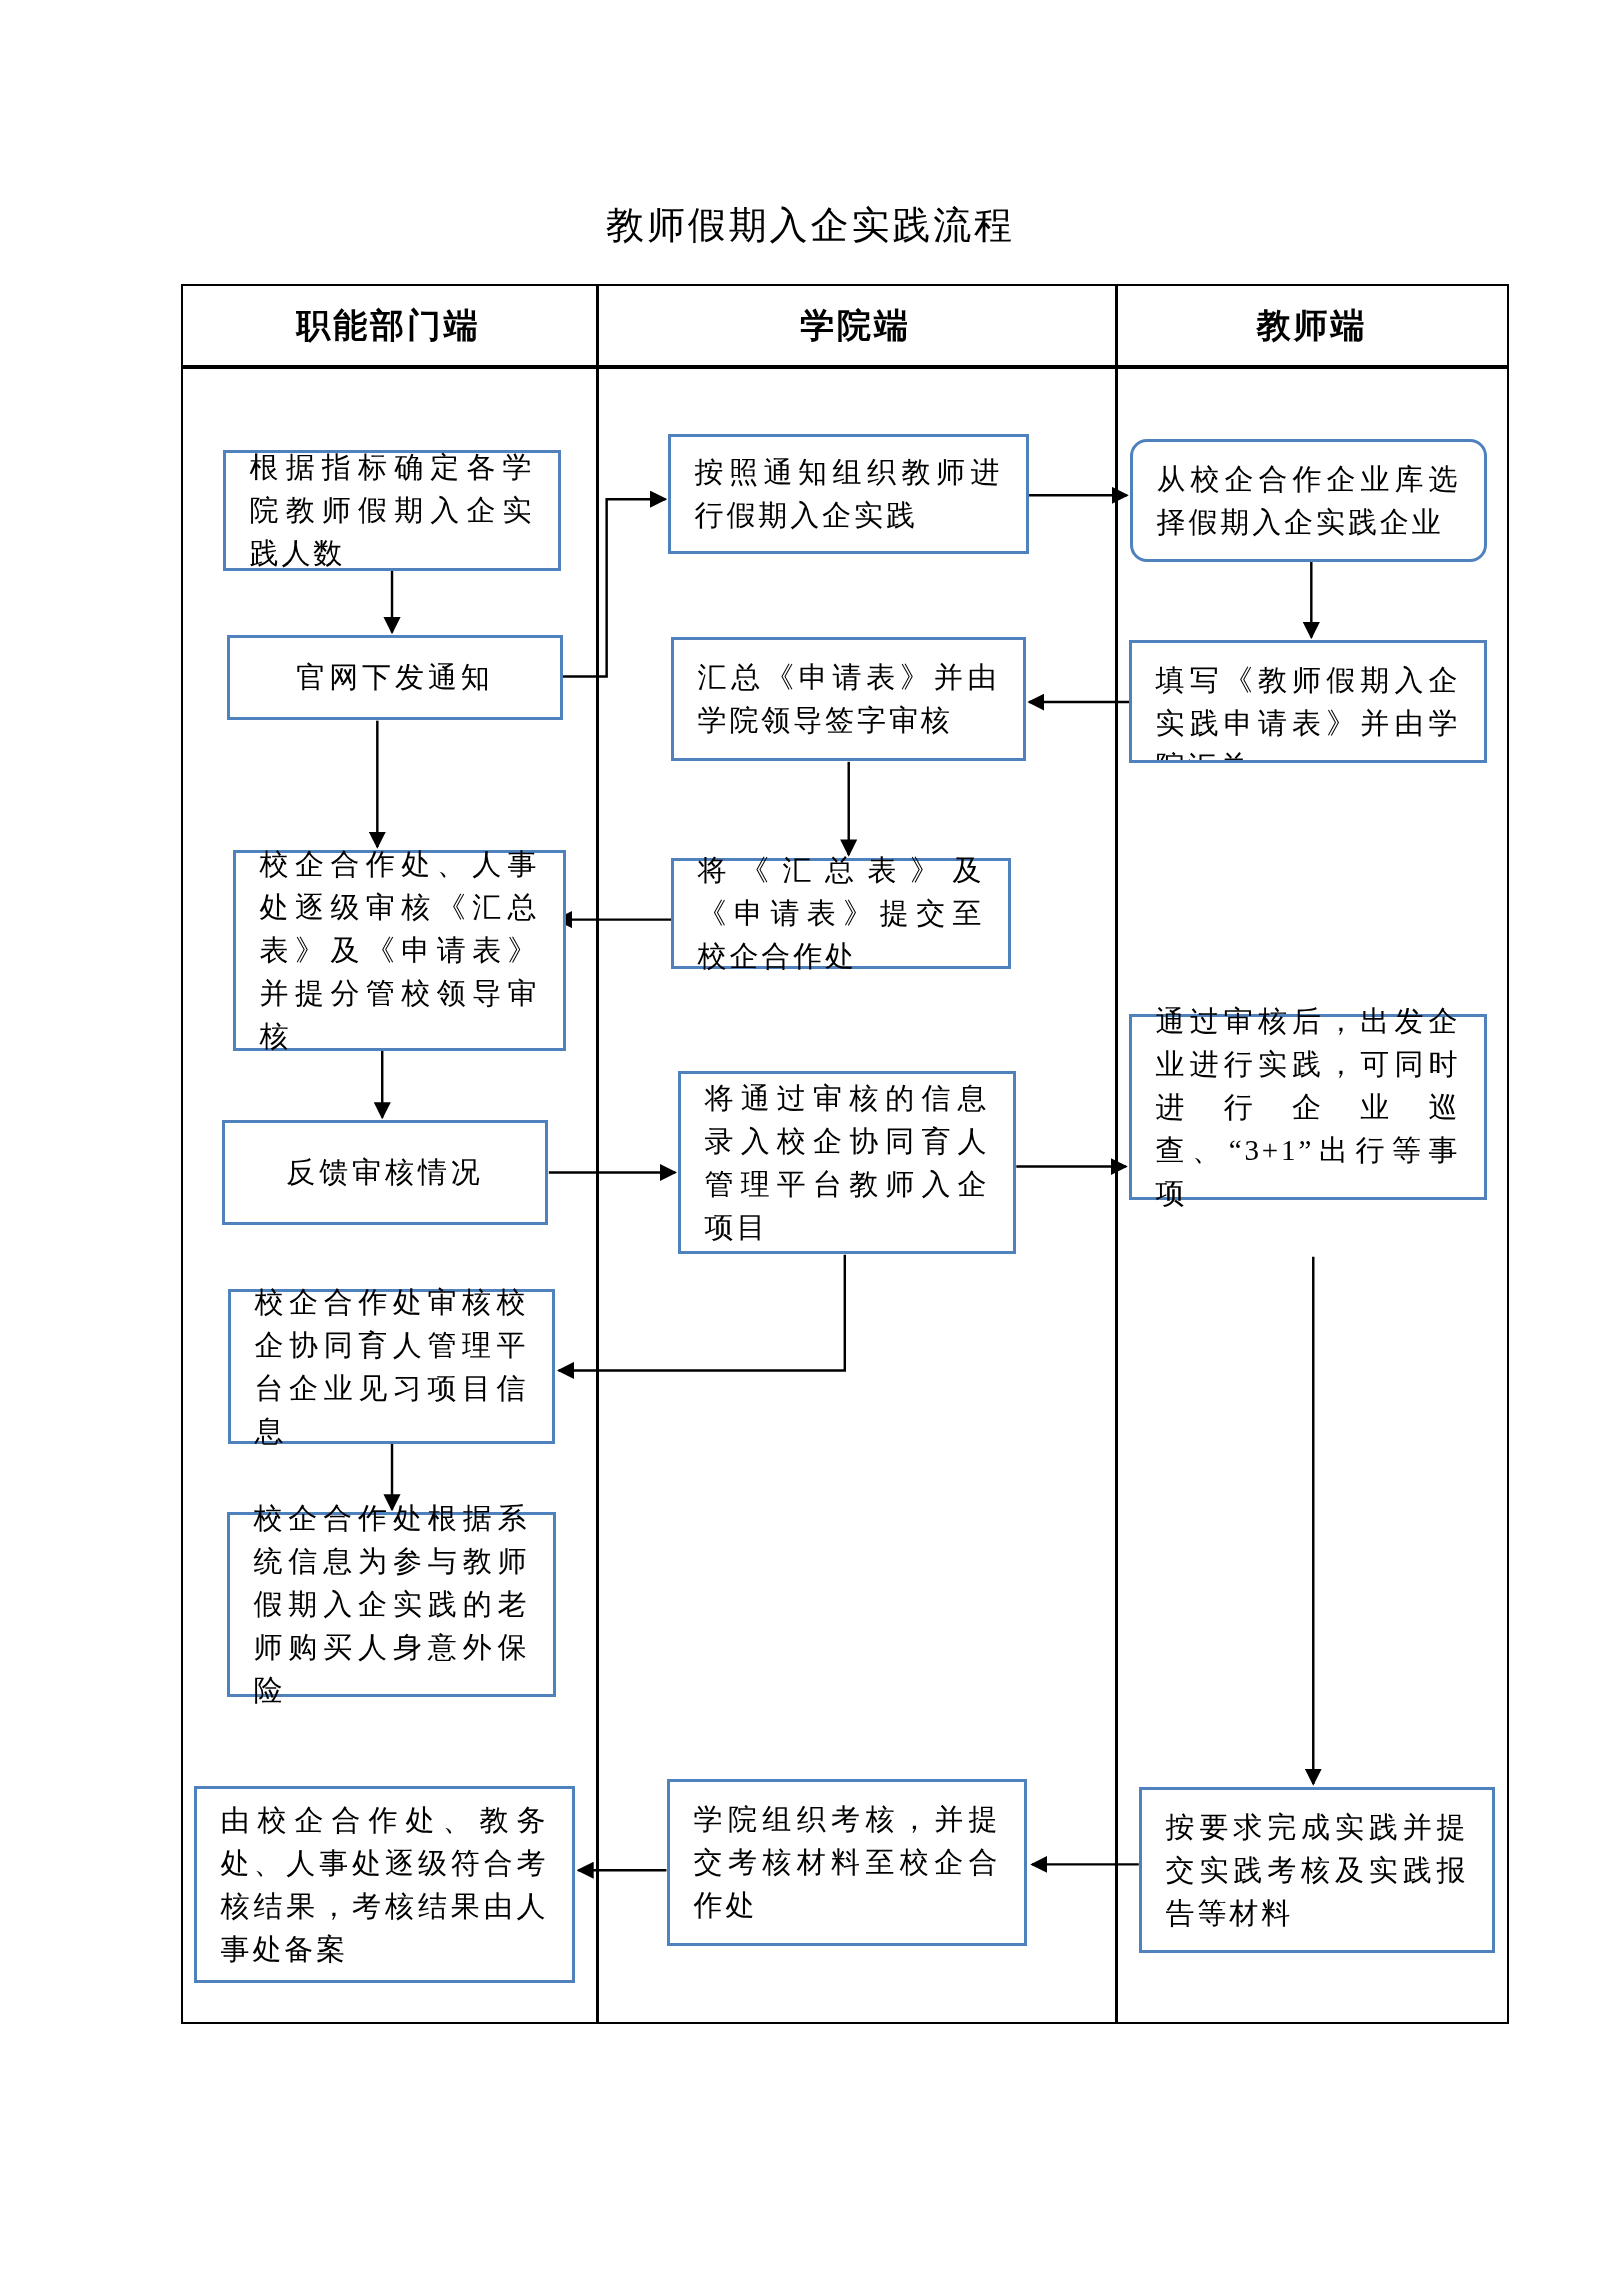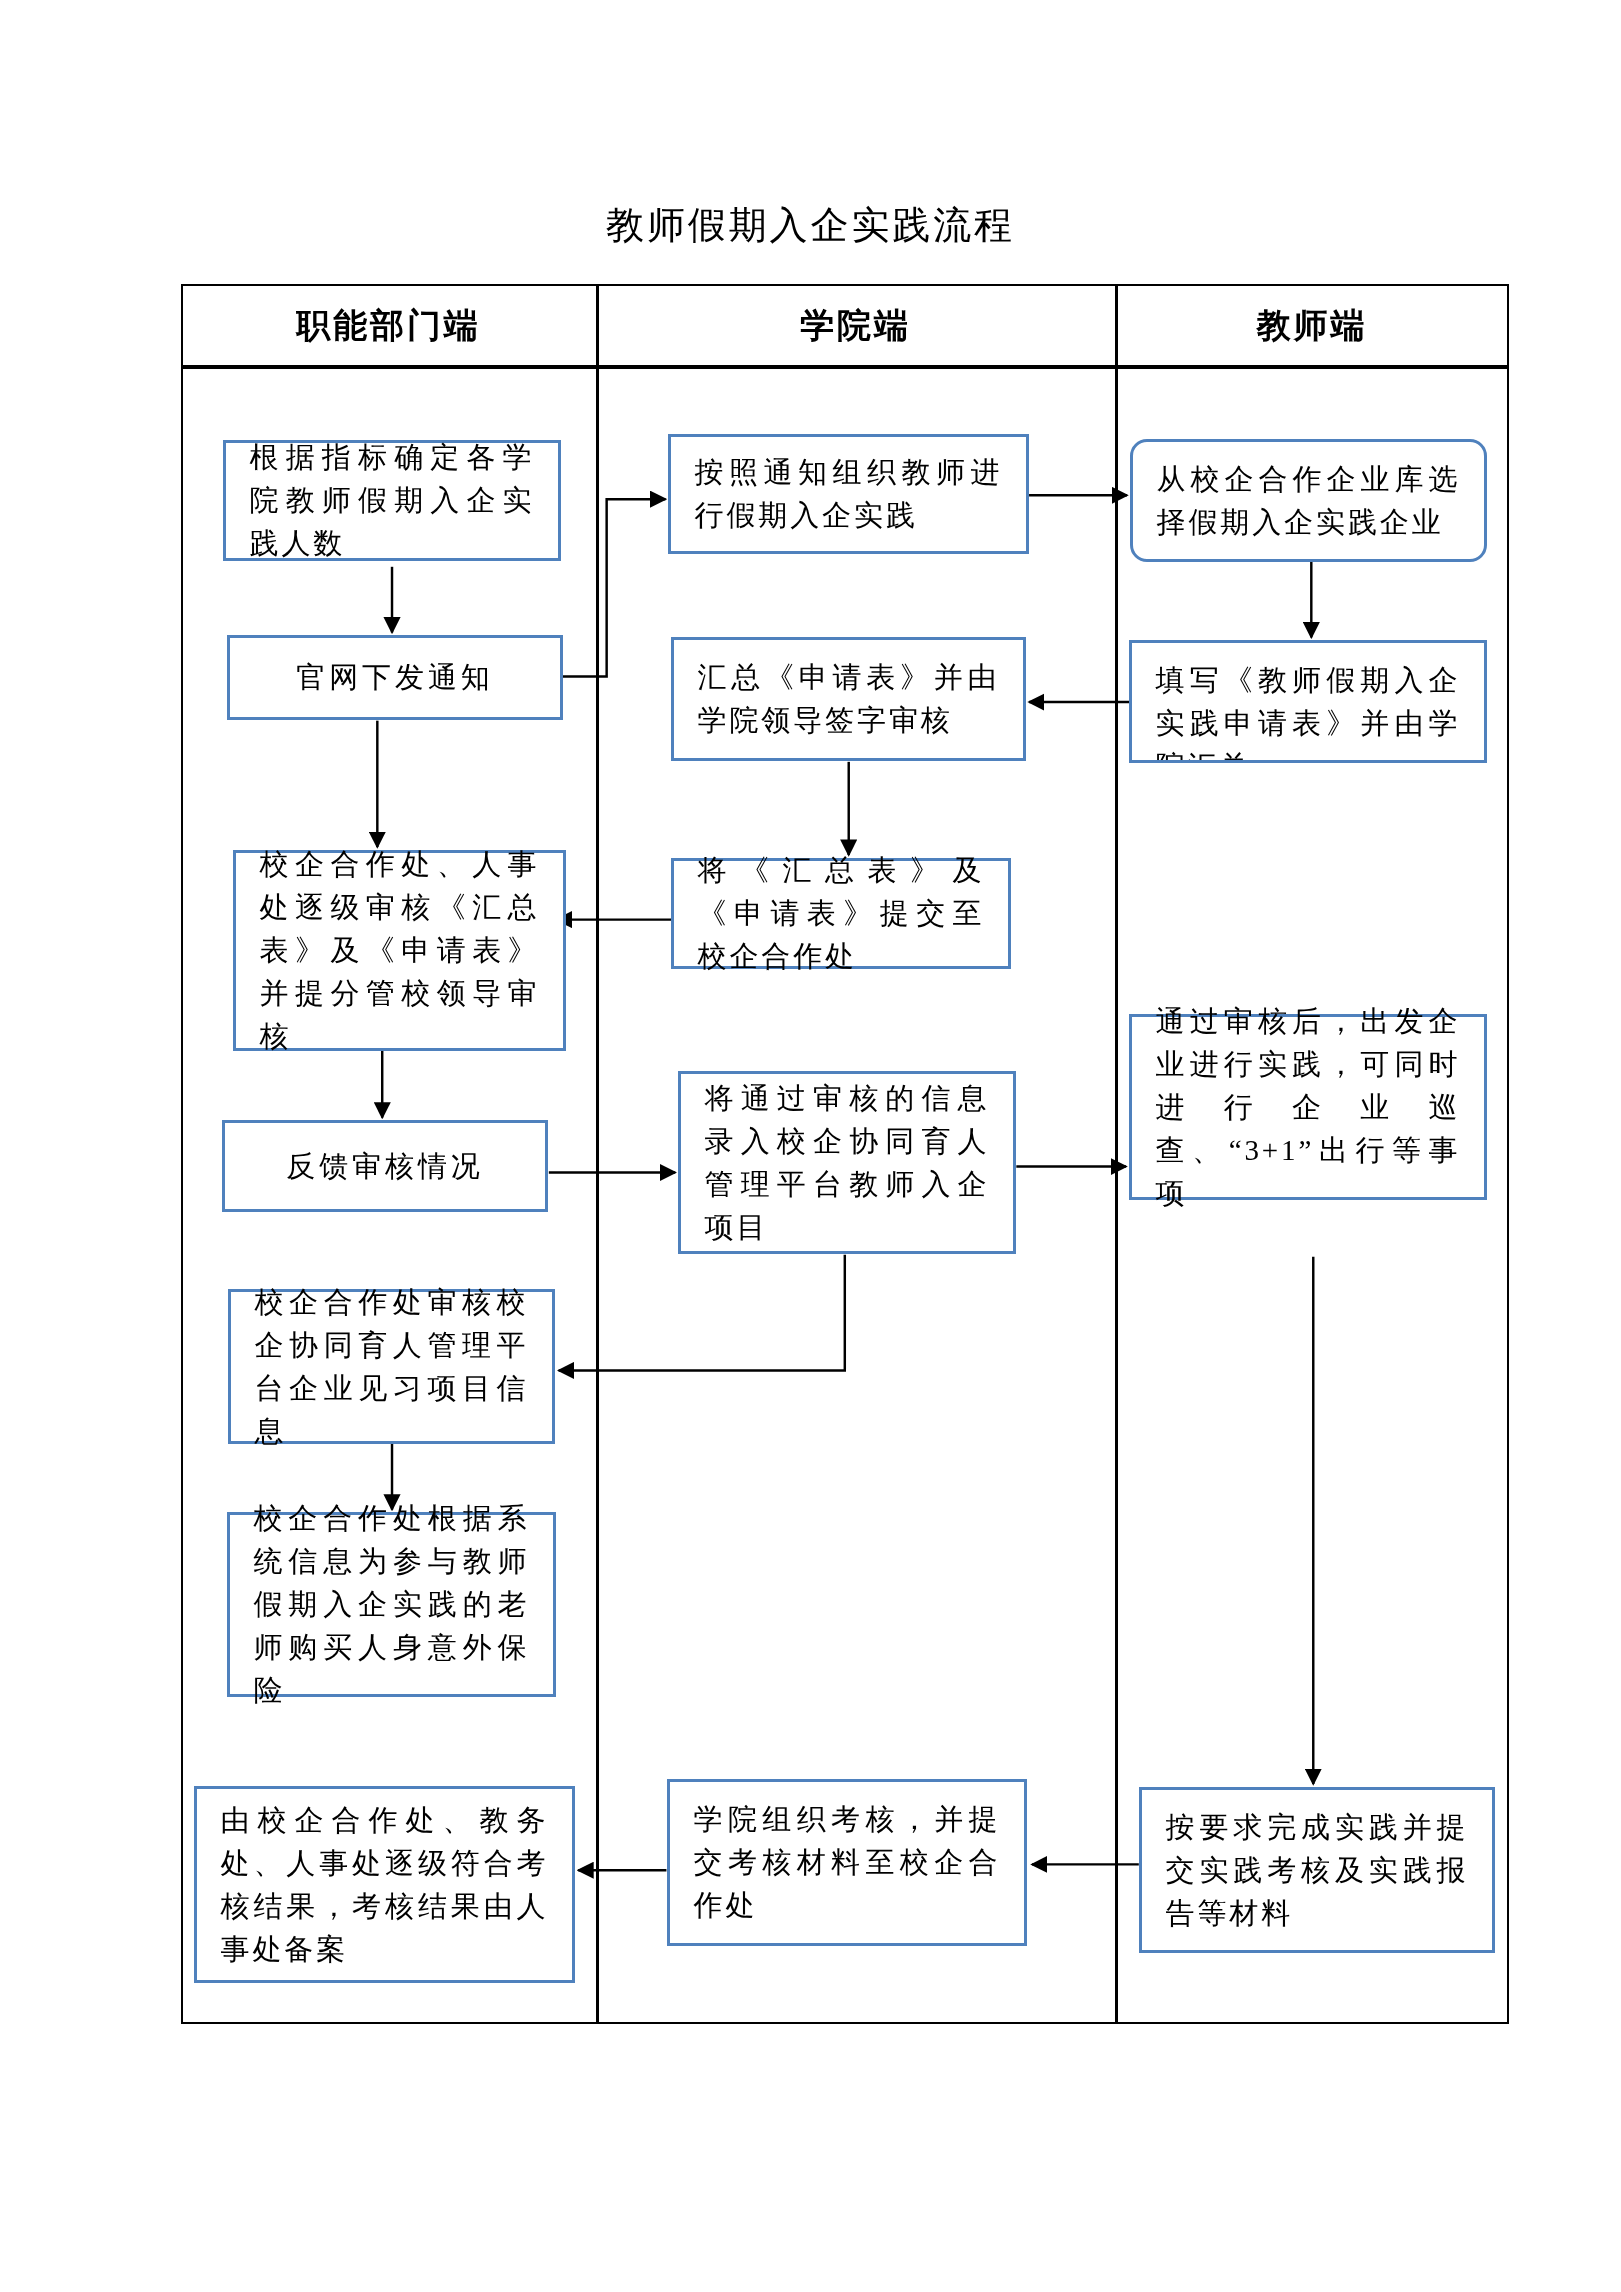--- a/index.html
+++ b/index.html
@@ -103,24 +103,24 @@
     <polyline points="390,1072 390,1140" marker-end="url(#arrow)"></polyline>
     <polyline points="560,1196 689,1196" marker-end="url(#arrow)"></polyline>
     <polyline points="1037,1190 1149,1190" marker-end="url(#arrow)"></polyline>
     <polyline points="862,1280 862,1398 570,1398" marker-end="url(#arrow)"></polyline>
     <polyline points="400,1473 400,1540" marker-end="url(#arrow)"></polyline>
     <polyline points="1340,1282 1340,1820" marker-end="url(#arrow)"></polyline>
     <polyline points="1162,1902 1053,1902" marker-end="url(#arrow)"></polyline>
     <polyline points="680,1908 590,1908" marker-end="url(#arrow)"></polyline>
   </svg>
 
-  <div class="node" style="left:223px; top:440px; width:338px; height:121px;">根据指标确定各学院教师假期入企实践人数</div>
+  <div class="node" style="left:223px; top:450px; width:338px; height:121px;">根据指标确定各学院教师假期入企实践人数</div>
   <div class="node center-text" style="left:208px; top:635px; width:336px; height:85px;margin-left:19px;">官网下发通知</div>
   <div class="node" style="left:233px; top:850px; width:333px; height:201px;">校企合作处、人事处逐级审核《汇总表》及《申请表》并提分管校领导审核</div>
-  <div class="node center-text" style="left:222px; top:1120px; width:326px; height:92px;">反馈审核情况</div>
+  <div class="node center-text" style="left:222px; top:1120px; width:326px; height:105px;">反馈审核情况</div>
   <div class="node" style="left:228px; top:1289px; width:327px; height:155px;">校企合作处审核校企协同育人管理平台企业见习项目信息</div>
   <div class="node" style="left:227px; top:1512px; width:329px; height:185px;">校企合作处根据系统信息为参与教师假期入企实践的老师购买人身意外保险</div>
   <div class="node" style="left:194px; top:1786px; width:381px; height:197px;">由校企合作处、教务处、人事处逐级符合考核结果，考核结果由人事处备案</div>
 
   <div class="node" style="left:668px; top:434px; width:361px; height:120px;">按照通知组织教师进行假期入企实践</div>
   <div class="node" style="left:671px; top:637px; width:355px; height:124px;">汇总《申请表》并由学院领导签字审核</div>
   <div class="node" style="left:671px; top:858px; width:340px; height:111px;">将《汇总表》及《申请表》提交至校企合作处</div>
   <div class="node" style="left:678px; top:1071px; width:338px; height:183px;">将通过审核的信息录入校企协同育人管理平台教师入企项目</div>
   <div class="node" style="left:667px; top:1779px; width:360px; height:167px;">学院组织考核，并提交考核材料至校企合作处</div>
 

